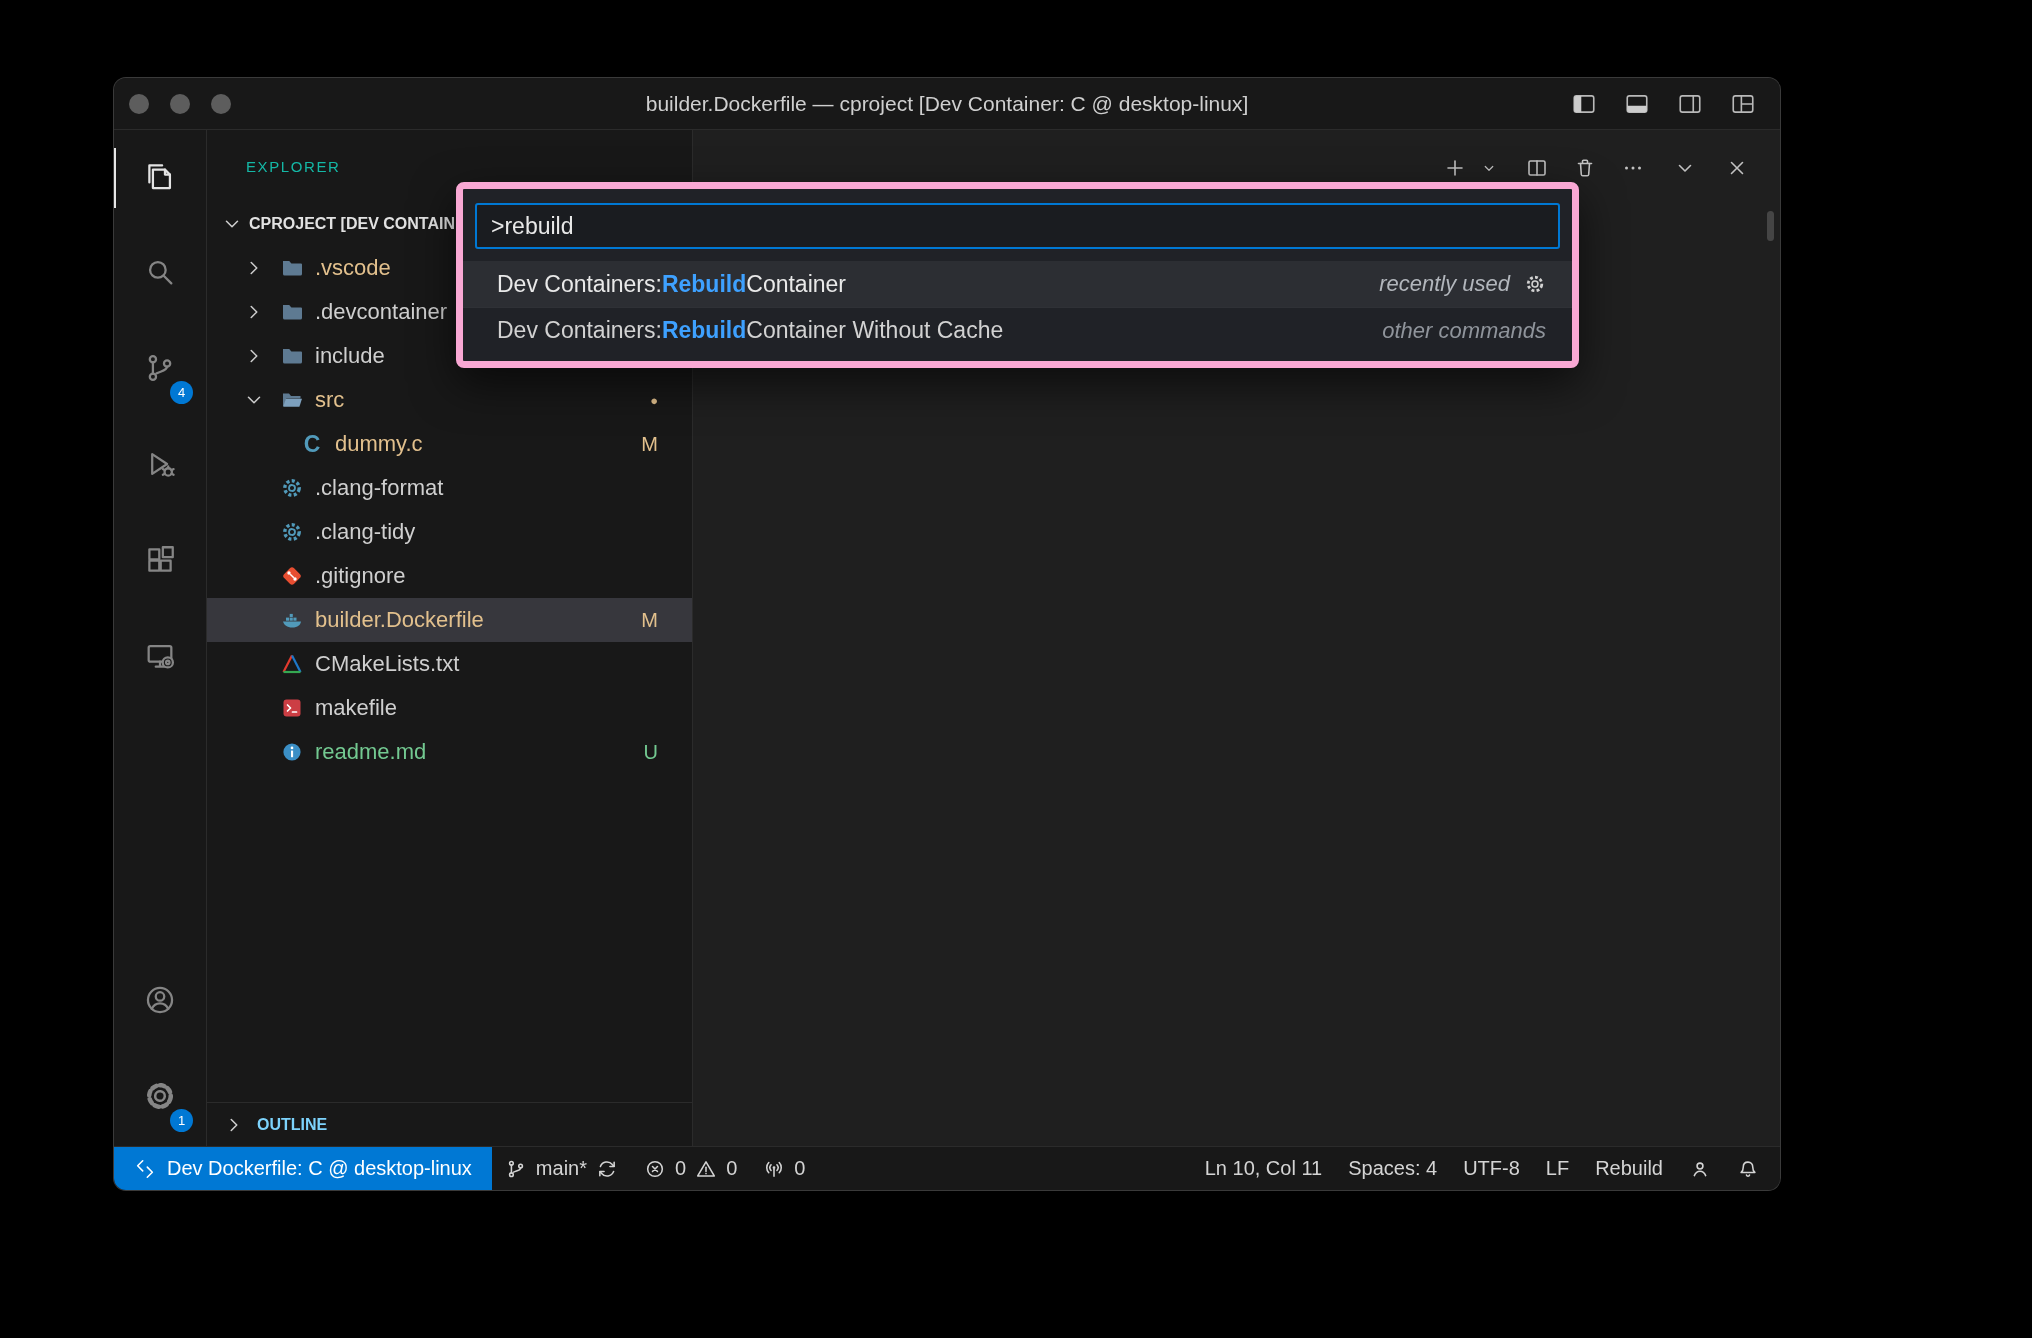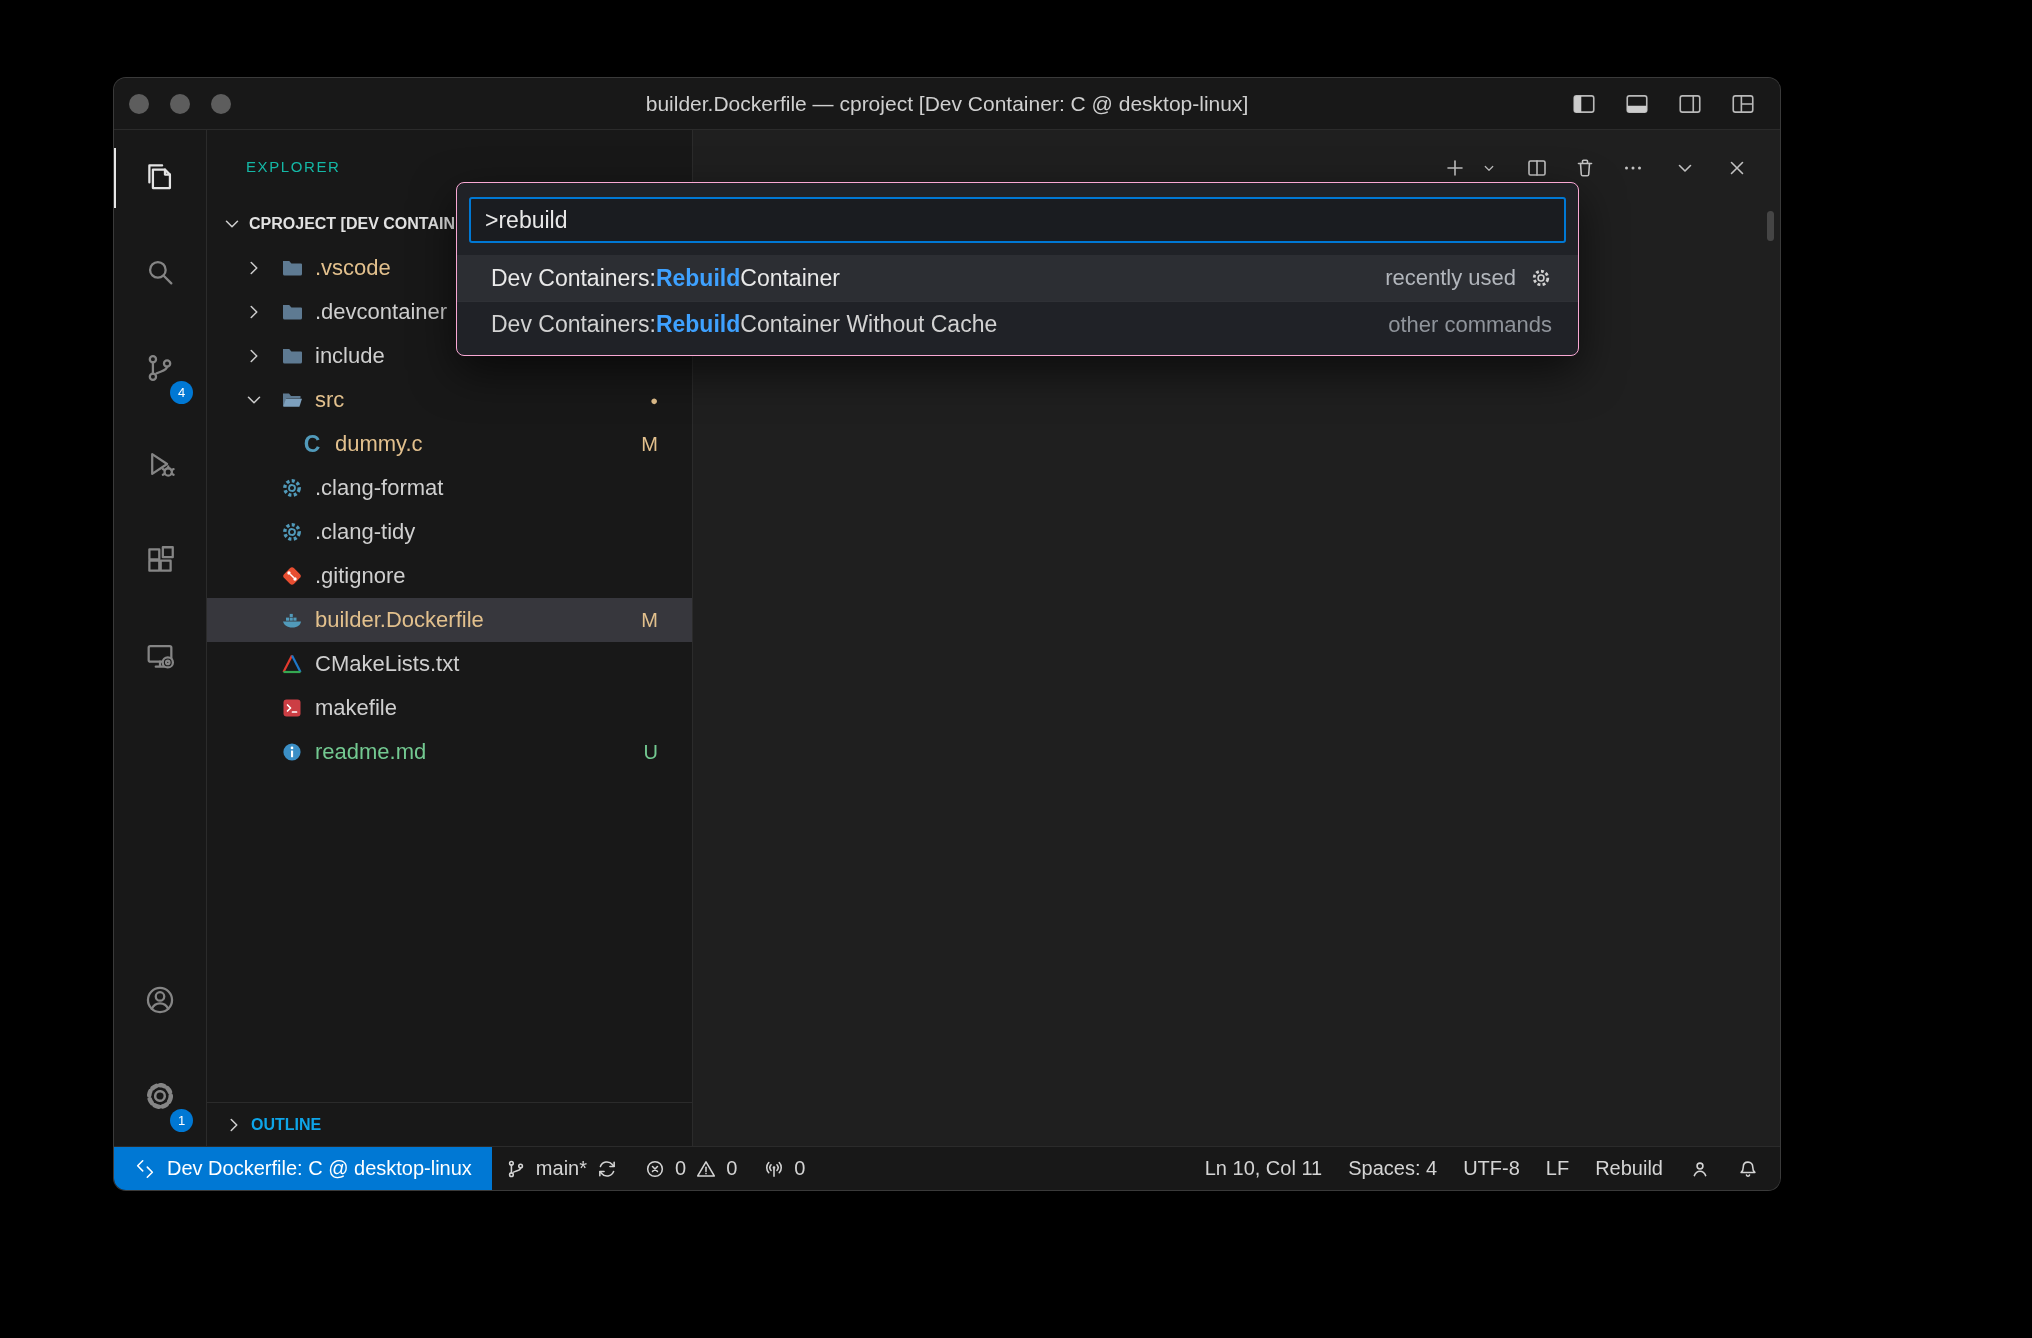--- a/index.html
+++ b/index.html
@@ -63,41 +63,41 @@
   .twisty svg{width:22px;height:22px;stroke:#cccccc;fill:none;stroke-width:1.7;stroke-linecap:round;stroke-linejoin:round;}
   .ficon{width:26px;flex:0 0 26px;margin-left:6px;display:flex;align-items:center;justify-content:center;}
   .ficon svg{width:24px;height:24px;}
   .ficon .cletter{color:#519aba;font-weight:bold;font-size:23px;line-height:1;}
   .fname{margin-left:10px;}
   .mod{color:var(--mod);}
   .green{color:var(--untracked);}
   .trail{margin-left:auto;padding-right:34px;font-size:20px;}
   .trail.dot{font-size:13px;}
   .outline{margin-top:auto;height:44px;flex:0 0 44px;border-top:1px solid var(--border);
-    display:flex;align-items:center;padding-left:16px;gap:6px;font-size:16px;font-weight:bold;color:#0ea5e9;}
+    display:flex;align-items:center;padding-left:16px;gap:12px;font-size:16px;font-weight:bold;color:#7dd3fc;}
 
   
   .editor{flex:1 1 auto;background:#1f1f1f;position:relative;}
   .panel-toolbar{position:absolute;top:25px;right:30px;display:flex;align-items:center;color:#c2c2c2;}
   .panel-toolbar .pt{width:26px;height:26px;display:flex;align-items:center;justify-content:center;}
   .panel-toolbar svg{width:24px;height:24px;stroke:currentColor;fill:none;stroke-width:1.6;stroke-linecap:round;stroke-linejoin:round;}
   .gap8{margin-left:8px;} .gap22{margin-left:22px;} .gap26{margin-left:26px;}
   .scrollbar{position:absolute;top:81px;right:6px;width:7px;height:30px;border-radius:4px;background:#5a5a5a;opacity:.65;}
 
   
   .qp{position:absolute;left:342px;top:52px;width:1123px;z-index:20;background:#202227;
-    border:1px solid #f9a8d4;border-radius:8px;box-shadow:0 16px 44px rgba(0,0,0,.6);padding-bottom:8px;}
+    border:7px solid #f9a8d4;border-radius:8px;box-shadow:0 16px 44px rgba(0,0,0,.6);padding-bottom:8px;}
   .qp-input-wrap{margin:14px 12px 12px;border:2px solid var(--accent);border-radius:3px;background:#1a1c20;height:46px;display:flex;}
   .qp-input{flex:1;background:transparent;border:none;outline:none;color:#e8e8e8;font-size:23px;
     font-family:"Liberation Sans","DejaVu Sans",sans-serif;padding:0 14px;}
   .qp-row{height:46px;display:flex;align-items:center;padding:0 26px 0 34px;font-size:23px;color:#d2d2d2;}
   .qp-row.focused{background:#2c2e33;color:#e9e9e9;}
   .qp-row + .qp-row{border-top:1px solid rgba(255,255,255,.07);}
   .qp-hl{color:var(--blue);font-weight:bold;}
-  .qp-meta{margin-left:auto;font-size:22px;color:#8f949b;}
+  .qp-meta{margin-left:auto;font-size:22px;color:#8f949b;font-style:italic;}
   .qp-row.focused .qp-meta{color:#b2b6bc;}
   .qp-gear{margin-left:14px;display:flex;align-items:center;}
   .qp-gear svg{width:22px;height:22px;stroke:#d2d2d2;fill:none;}
 
   
   .statusbar{height:44px;flex:0 0 44px;background:var(--panel);border-top:1px solid var(--border);
     display:flex;align-items:stretch;font-size:20px;color:#d4d4d4;}
   .seg{display:flex;align-items:center;gap:9px;padding:0 13px;white-space:nowrap;}
   .seg svg{width:22px;height:22px;stroke:currentColor;fill:none;stroke-width:1.7;stroke-linecap:round;stroke-linejoin:round;}
   .seg.remote{background:var(--accent);color:#ffffff;padding:0 20px;gap:11px;}

